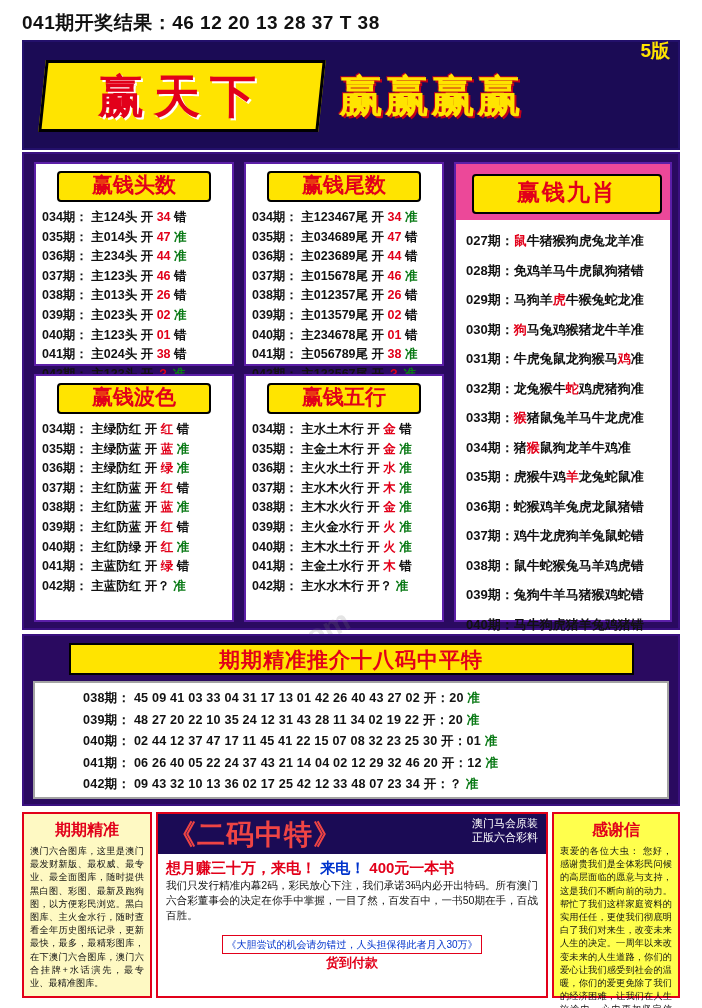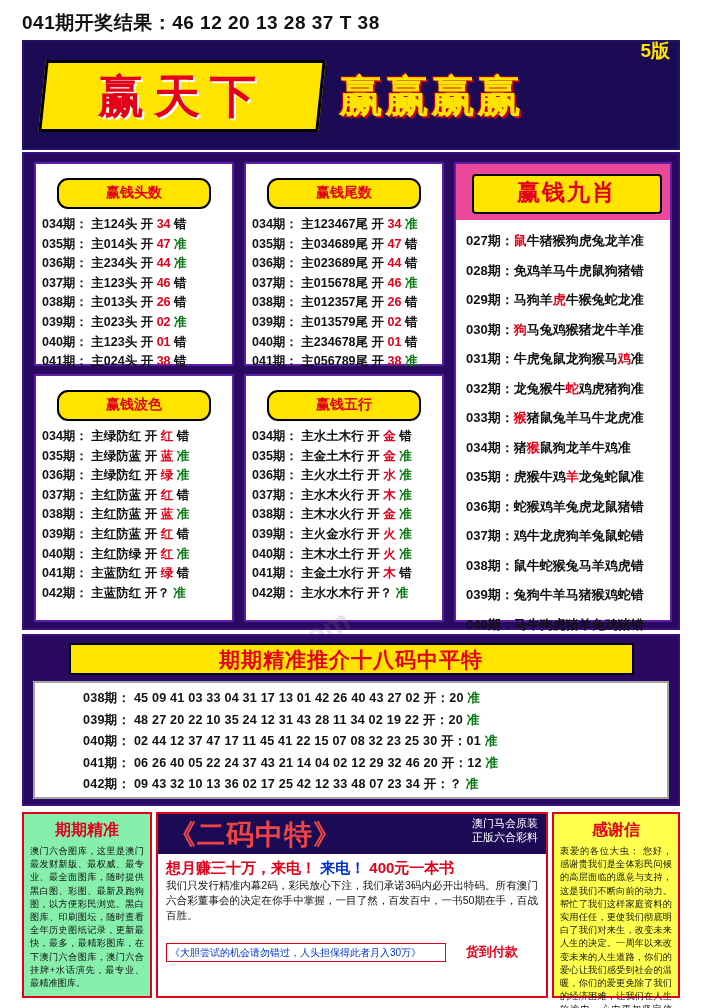--- a/index.html
+++ b/index.html
@@ -47,23 +47,23 @@
   
   .mid{
     position:absolute;left:22px;top:152px;width:658px;height:478px;
     background:#2a0a60;border:2px solid #3a1080;box-sizing:border-box;
   }
 
   .panel{
     position:absolute;background:#ffffff;border:2px solid #5c1fa8;box-sizing:border-box;
   }
   .panel .ptitle{
-    text-align:center;font-weight:bold;font-size:14px;color:#e2001a;
-    margin:14px auto 4px auto;background:#ffe400;border:2px solid #000;
-    width:150px;height:27px;line-height:25px;border-radius:11px;
+    text-align:center;font-weight:bold;font-size:21px;color:#e2001a;
+    margin:7px auto 4px auto;background:#ffe400;border:2px solid #000;
+    width:150px;height:27px;line-height:25px;border-radius:4px;
     font-family:"DejaVu Sans",sans-serif;
   }
   .rows{padding:2px 6px 0 6px;}
   .row{
     font-size:12.5px;color:#111;line-height:19.6px;white-space:nowrap;
     font-weight:bold;
   }
   .row .k{color:#111;}
   .row .mid-t{color:#111;}
   .row .num{color:#e2001a;}
@@ -110,21 +110,21 @@
   .c18row{
     font-size:12.6px;font-weight:bold;color:#111;line-height:21.5px;white-space:nowrap;
     padding-left:48px;letter-spacing:.2px;
   }
   .c18row .ok{color:#0a7a16;}
 
   
   .bot{position:absolute;left:22px;top:812px;width:658px;height:186px;}
   .bbox{position:absolute;box-sizing:border-box;}
   #b-left{
-    left:0;top:0;width:130px;height:186px;background:#86efac;border:2px solid #e2001a;
+    left:0;top:0;width:130px;height:186px;background:#fef9c3;border:2px solid #e2001a;
   }
   #b-left .bt{
     text-align:center;font-size:16px;font-weight:bold;color:#e2001a;margin:6px 0 4px 0;
     font-family:"DejaVu Sans",sans-serif;
   }
   #b-left .btext{
     font-size:9.2px;line-height:13.2px;color:#111;padding:0 6px;text-align:justify;
   }
   #b-mid{
     left:134px;top:0;width:392px;height:186px;background:#ffffff;border:2px solid #e2001a;
@@ -137,21 +137,21 @@
     letter-spacing:1px;font-family:"DejaVu Sans",sans-serif;
   }
   #b-mid .mhead .t2{
     position:absolute;right:8px;top:2px;font-size:11px;color:#fff;line-height:14px;text-align:left;
   }
   #b-mid .mbody{padding:4px 8px 0 8px;border-radius:6px;}
   #b-mid .line1{font-size:15px;font-weight:bold;color:#e2001a;line-height:20px;}
   #b-mid .line1 .blue{color:#0033cc;}
   #b-mid .p{font-size:10.6px;line-height:15px;color:#111;text-align:justify;}
   #b-mid .foot{
-    margin-top:20px;display:flex;align-items:flex-start;
+    margin-top:12px;display:flex;align-items:center;flex-direction:column;
   }
   #b-mid .foot .fl{
     flex:1;border:1px solid #e2001a;font-size:10px;color:#0033cc;padding:2px 3px;line-height:13px;
   }
   #b-mid .foot .fr{
     width:92px;text-align:center;font-size:13px;font-weight:bold;color:#e2001a;
   }
   #b-right{
     left:530px;top:0;width:128px;height:186px;background:#ffff4d;border:2px solid #e2001a;
   }
@@ -281,21 +281,21 @@
         <div class="c18row"><span>039期：  </span><span>48 27 20 22 10 35 24 12 31 43 28 11 34 02 19 22  </span><span>开：20  </span><span class="ok">准</span></div>
         <div class="c18row"><span>040期：  </span><span>02 44 12 37 47 17 11 45 41 22 15 07 08 32 23 25 30  </span><span>开：01  </span><span class="ok">准</span></div>
         <div class="c18row"><span>041期：  </span><span>06 26 40 05 22 24 37 43 21 14 04 02 12 29 32 46 20  </span><span>开：12  </span><span class="ok">准</span></div>
         <div class="c18row"><span>042期：  </span><span>09 43 32 10 13 36 02 17 25 42 12 33 48 07 23 34  </span><span>开：？  </span><span class="ok">准</span></div>
       </div>
   </div>
 
   <div class="bot">
     <div class="bbox" id="b-left">
       <div class="bt">期期精准</div>
-      <div class="btext">澳门六合图库，这里是澳门最发财新版、最权威、最专业、最全面图库，随时提供黑白图、彩图、最新及跑狗图，以方便彩民浏览。黑白图库、印刷图坛，随时查看全年历史图纸记录，更新最快，最多，最精彩图库，在下澳门六合图库，澳门六合挂牌+水话演先，最专业、最精准图库。</div>
+      <div class="btext">澳门六合图库，这里是澳门最发财新版、最权威、最专业、最全面图库，随时提供黑白图、彩图、最新及跑狗图，以方便彩民浏览。黑白图库、主火金水行，随时查看全年历史图纸记录，更新最快，最多，最精彩图库，在下澳门六合图库，澳门六合挂牌+水话演先，最专业、最精准图库。</div>
     </div>
 
     <div class="bbox" id="b-mid">
       <div class="mhead">
         <div class="t1">《二码中特》</div>
         <div class="t2">
           <div>澳门马会原装</div>
           <div>正版六合彩料</div>
         </div>
       </div>

